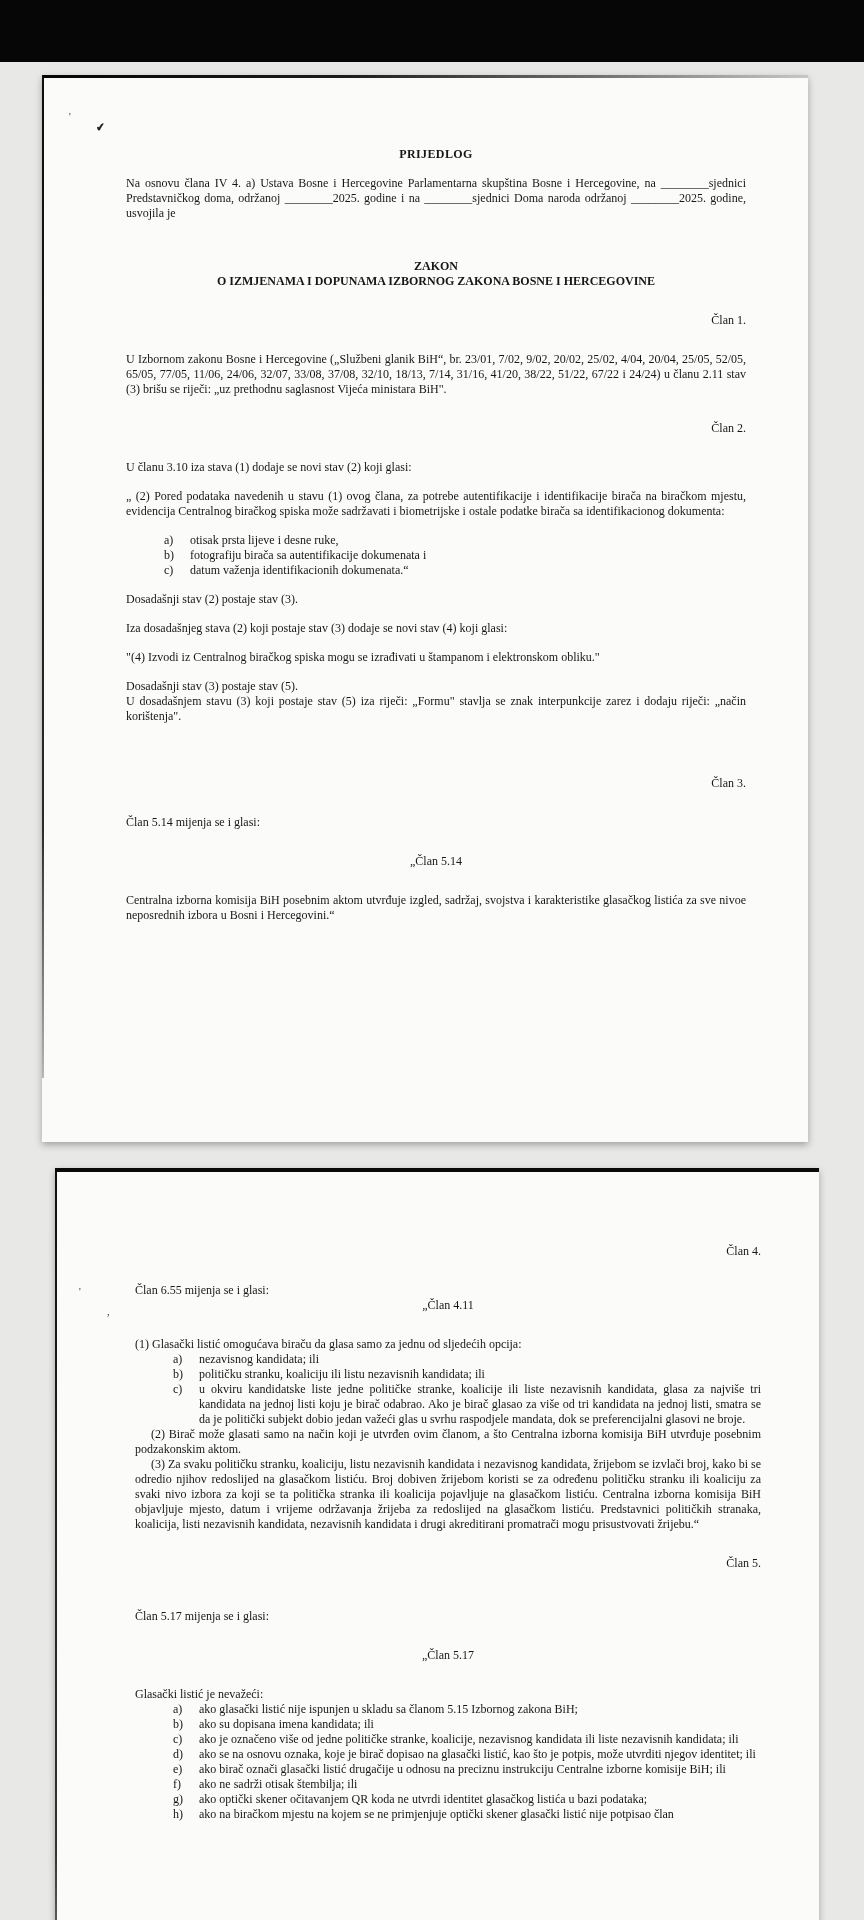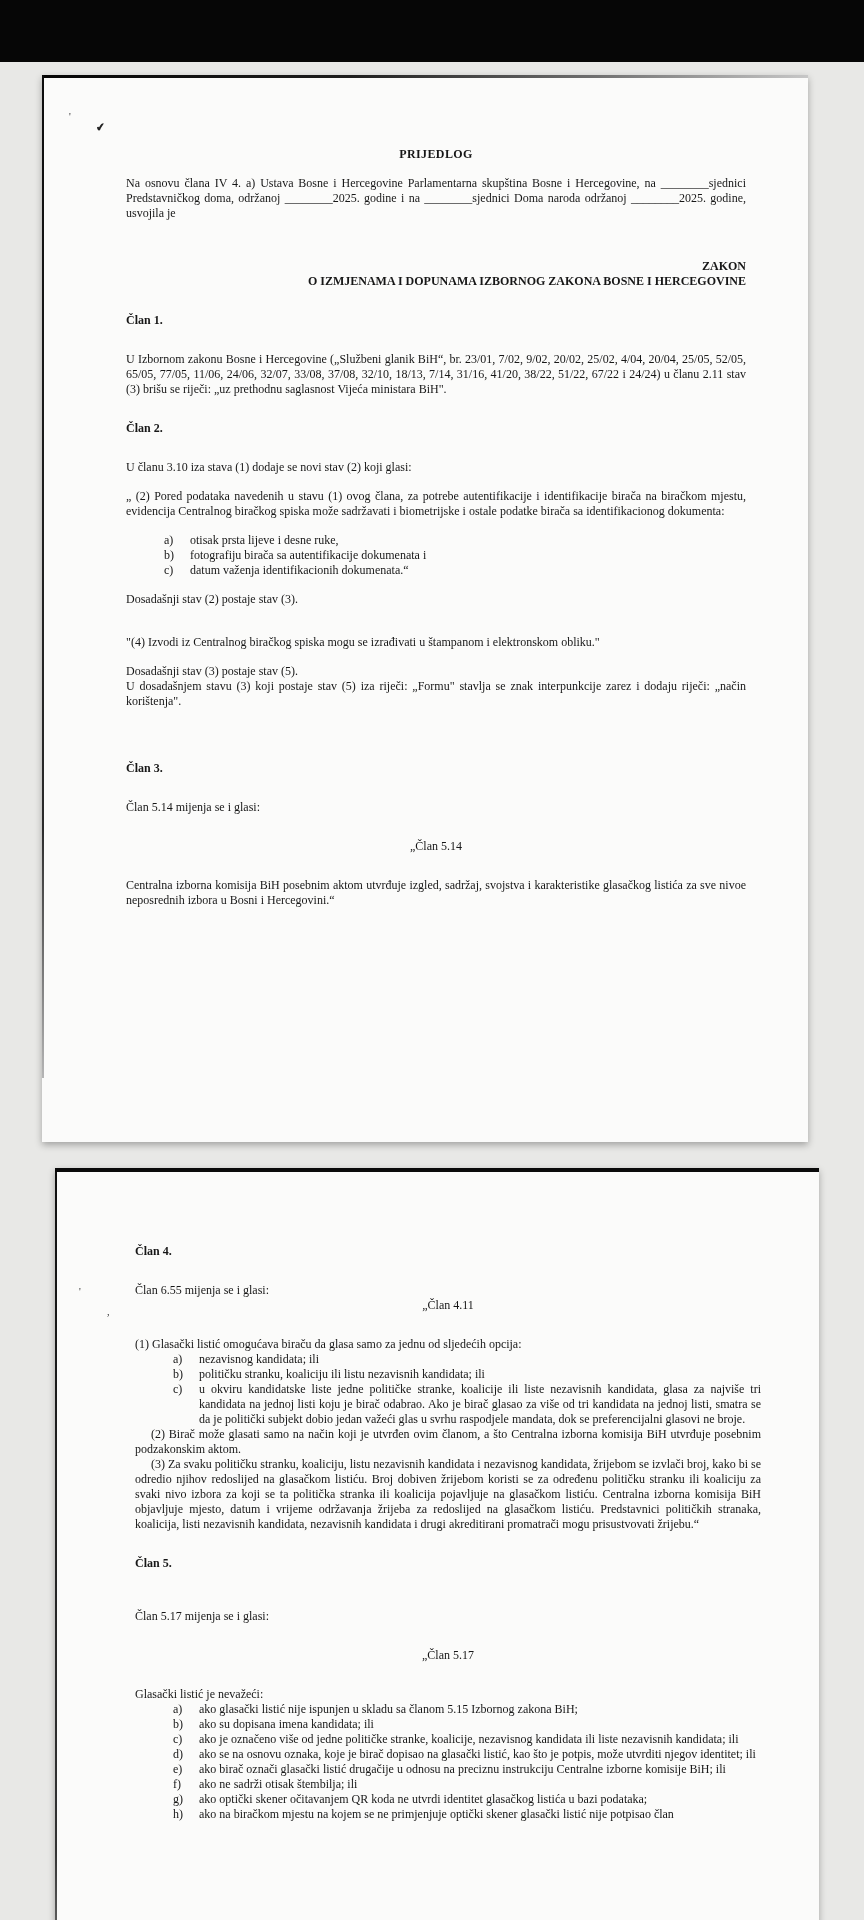--- a/index.html
+++ b/index.html
@@ -38,22 +38,22 @@
   .content{
     position:relative;height:100%;
     font-size:12px;line-height:15px;
     filter:blur(0.24px) contrast(1.04);
   }
   .page-1 .content{padding:72px 62px 0 84px;}
   .page-2 .content{padding:76px 58px 0 80px;}
   .para{text-align:justify;}
   .num-para{text-align:justify;text-indent:16px;}
   .right-bold{text-align:center;font-weight:bold;letter-spacing:.4px;}
-  .heading{text-align:right;font-weight:bold;}
-  .article-heading{text-align:left;font-weight:bold;}
+  .heading{text-align:center;font-weight:bold;}
+  .article-heading{text-align:right;font-weight:normal;}
   .center{text-align:center;}
   .gap{width:100%;}
   .gap.sm{height:14px;}
   .gap.md{height:24px;}
   .gap.lg{height:38px;}
   .gap.xl{height:52px;}
   .list{margin-left:38px;}
   .list-item{display:flex;align-items:flex-start;}
   .list-label{flex:0 0 26px;}
   .list-text{flex:1;text-align:justify;}
@@ -97,20 +97,21 @@
           <span class="list-text">fotografiju birača sa autentifikacije dokumenata i</span>
         </div>
         <div class="list-item">
           <span class="list-label">c)</span>
           <span class="list-text">datum važenja identifikacionih dokumenata.“</span>
         </div>
       </div>
       <div class="gap sm"></div>
       <div class="para">Dosadašnji stav (2) postaje stav (3).</div>
       <div class="gap sm"></div>
+      <div class="para">Iza dosadašnjeg stava (2) koji postaje stav (3) dodaje se novi stav (4) koji glasi:</div>
       <div class="gap sm"></div>
       <div class="para">"(4) Izvodi iz Centralnog biračkog spiska mogu se izrađivati u štampanom i elektronskom obliku."</div>
       <div class="gap sm"></div>
       <div class="para">Dosadašnji stav (3) postaje stav (5).</div>
       <div class="para">U  dosadašnjem  stavu  (3)  koji  postaje stav  (5)  iza  riječi:  „Formu" stavlja se znak interpunkcije zarez i  dodaju riječi:  „način korištenja".</div>
       <div class="gap xl"></div>
       <div class="article-heading">Član 3.</div>
       <div class="gap md"></div>
       <div class="para">Član 5.14  mijenja se  i glasi:</div>
       <div class="gap md"></div>

